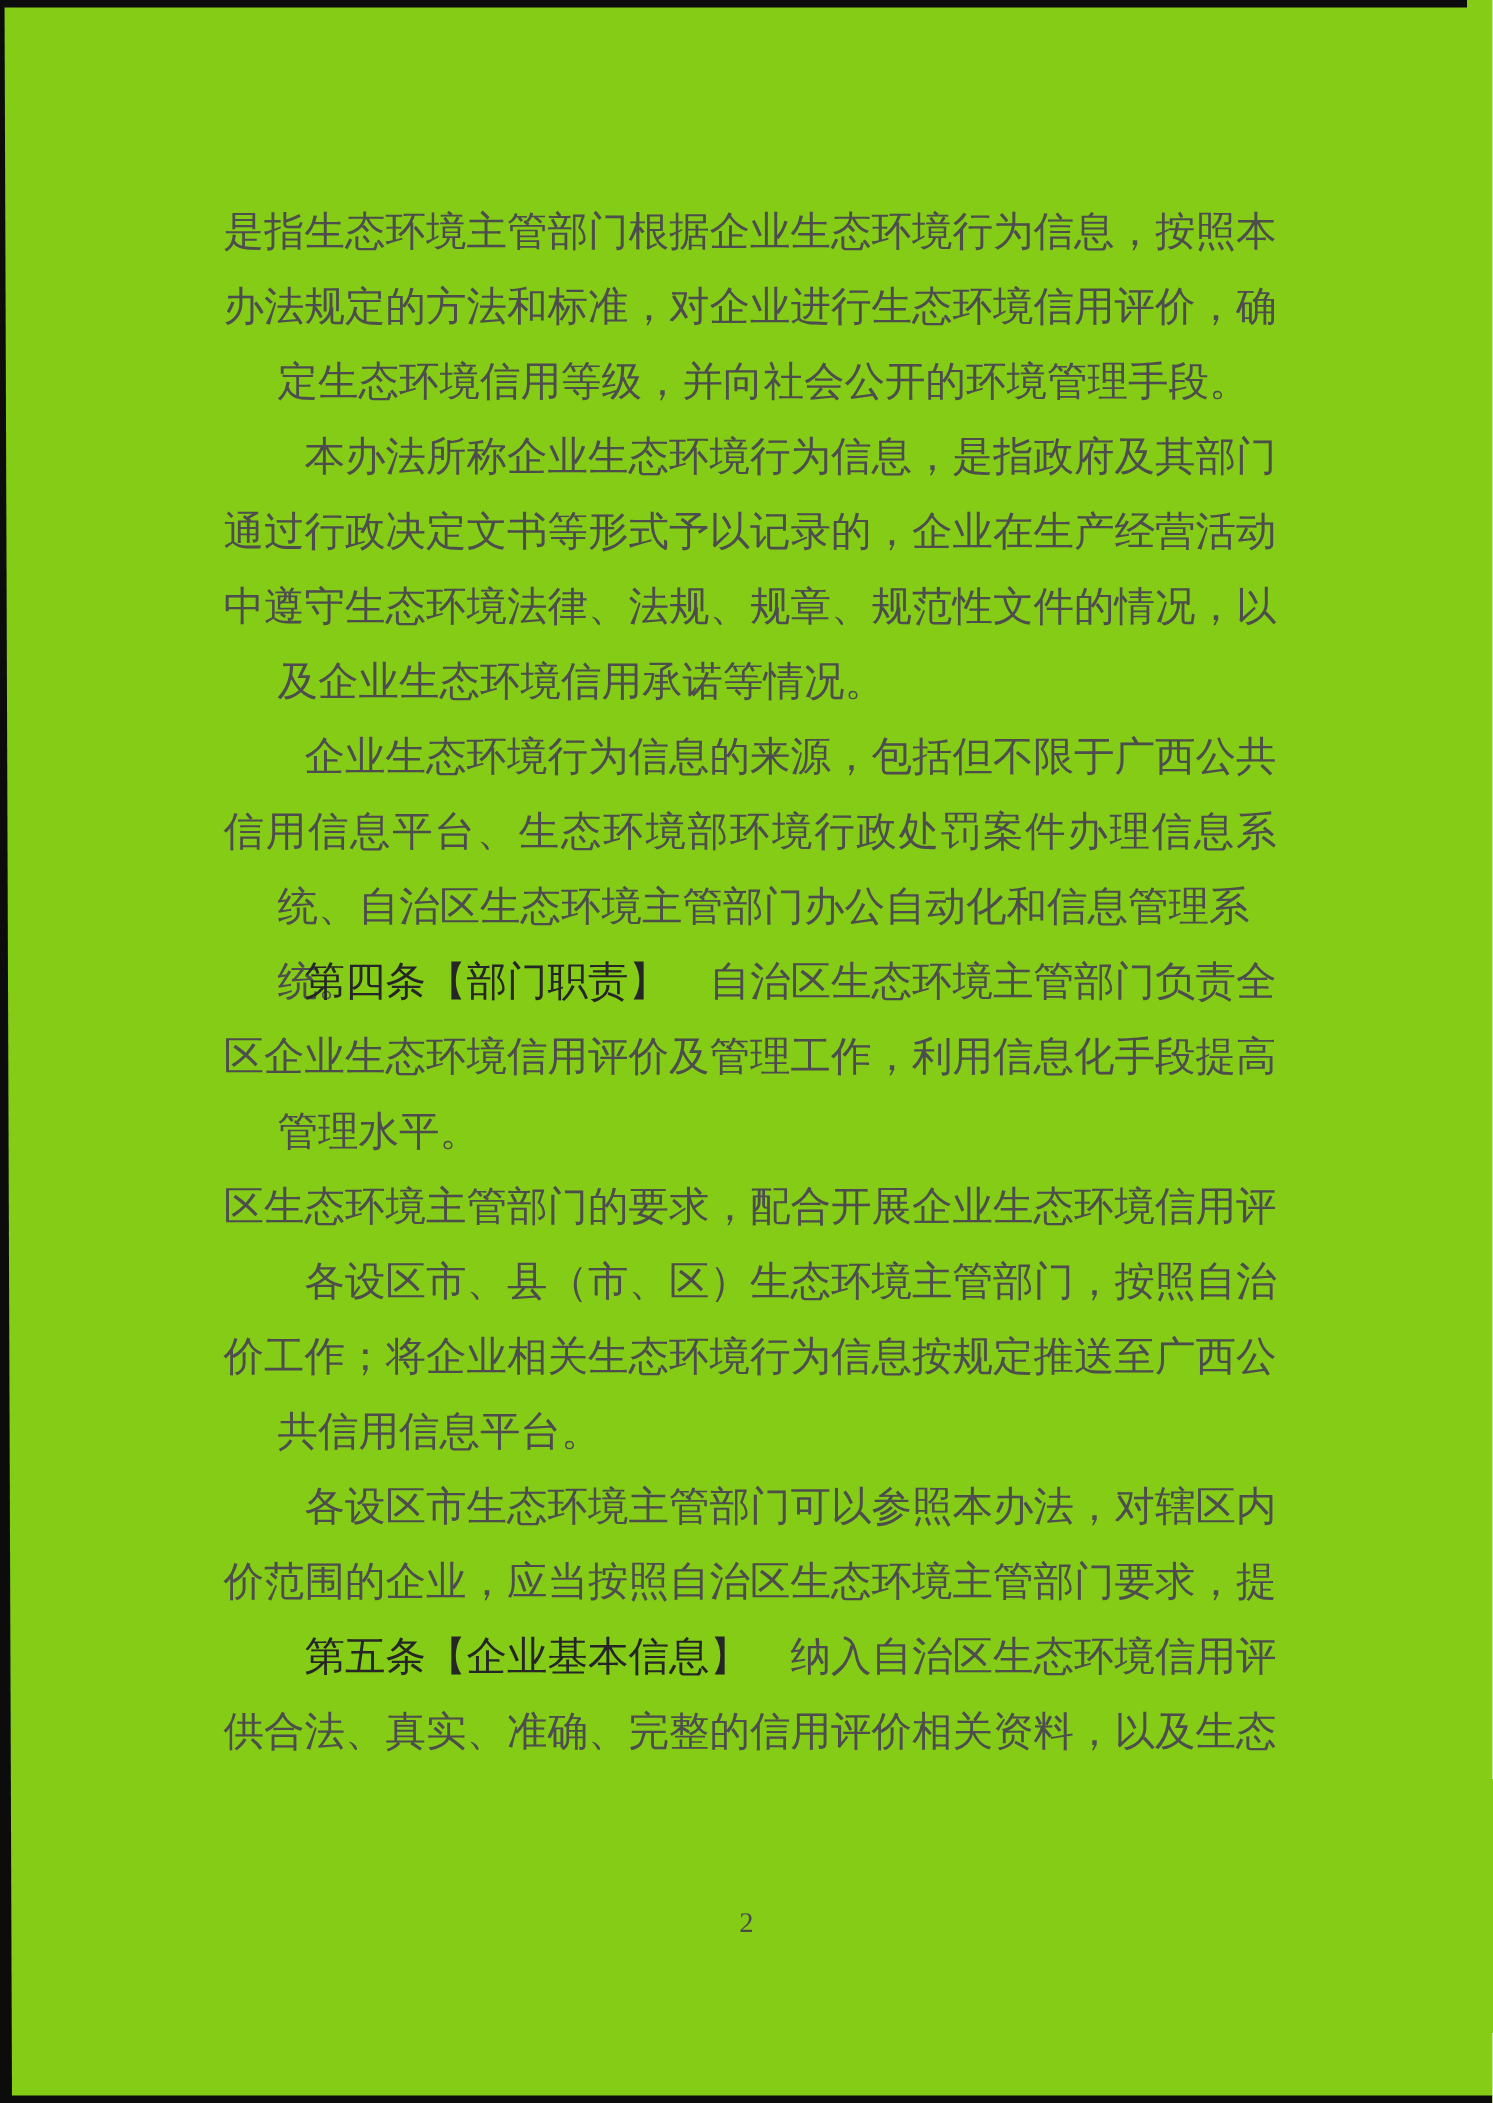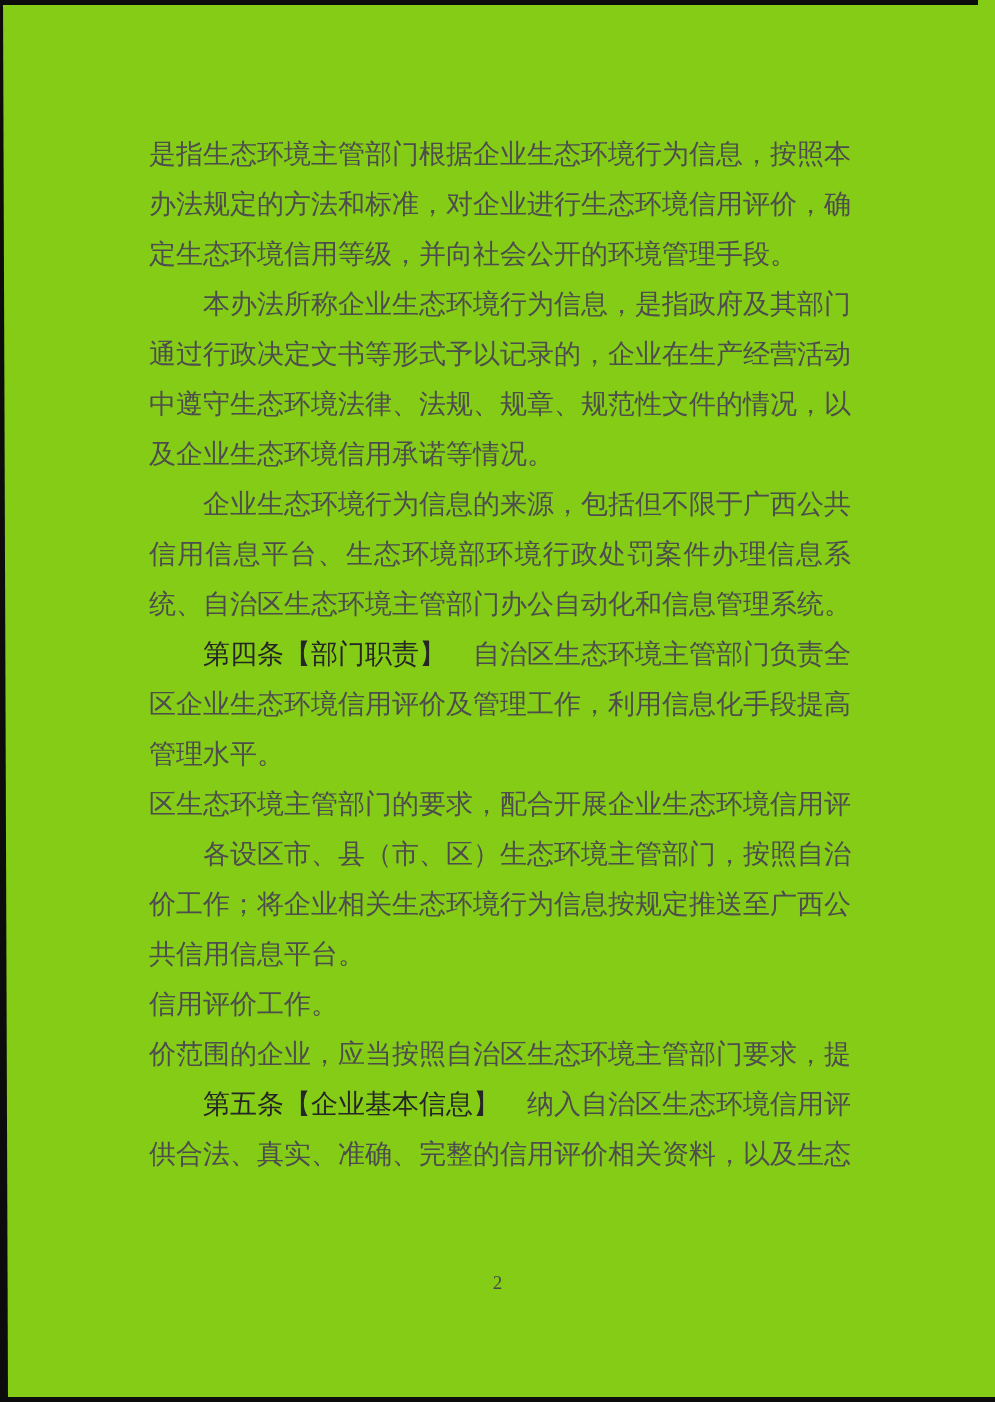--- a/index.html
+++ b/index.html
@@ -53,20 +53,21 @@
   }
   .line.full {
     white-space: normal;
     text-align: justify;
     text-align-last: justify;
   }
   .line.short {
     white-space: normal;
     text-align: left;
     text-align-last: left;
+    margin-left: 36px;
   }
   .line.indent {
     text-indent: 2em;
   }
   .article-heading {
     font-weight: 400;
     color: #262626;
   }
   .heading-gap {
     display: inline-block;
@@ -107,21 +108,21 @@
     <div class="line full indent">
       <span class="article-heading">第四条【部门职责】</span><span class="heading-gap"></span><span>自治区生态环境主管部门负责全</span>
     </div>
 
     <div class="line full">区企业生态环境信用评价及管理工作，利用信息化手段提高</div>
     <div class="line short">管理水平。</div>
     <div class="line full">区生态环境主管部门的要求，配合开展企业生态环境信用评</div>
     <div class="line full indent">各设区市、县（市、区）生态环境主管部门，按照自治</div>
     <div class="line full">价工作；将企业相关生态环境行为信息按规定推送至广西公</div>
     <div class="line short">共信用信息平台。</div>
-    <div class="line short">信用评价工作。</div>
+    <div class="line full indent">各设区市生态环境主管部门可以参照本办法，对辖区内</div>
 
     <div class="line full">价范围的企业，应当按照自治区生态环境主管部门要求，提</div>
 
     <div class="line full indent">
       <span class="article-heading">第五条【企业基本信息】</span><span class="heading-gap"></span><span>纳入自治区生态环境信用评</span>
     </div>
     <div class="line full">供合法、真实、准确、完整的信用评价相关资料，以及生态</div>
   </div>
 
   <div class="page-number">2</div>

